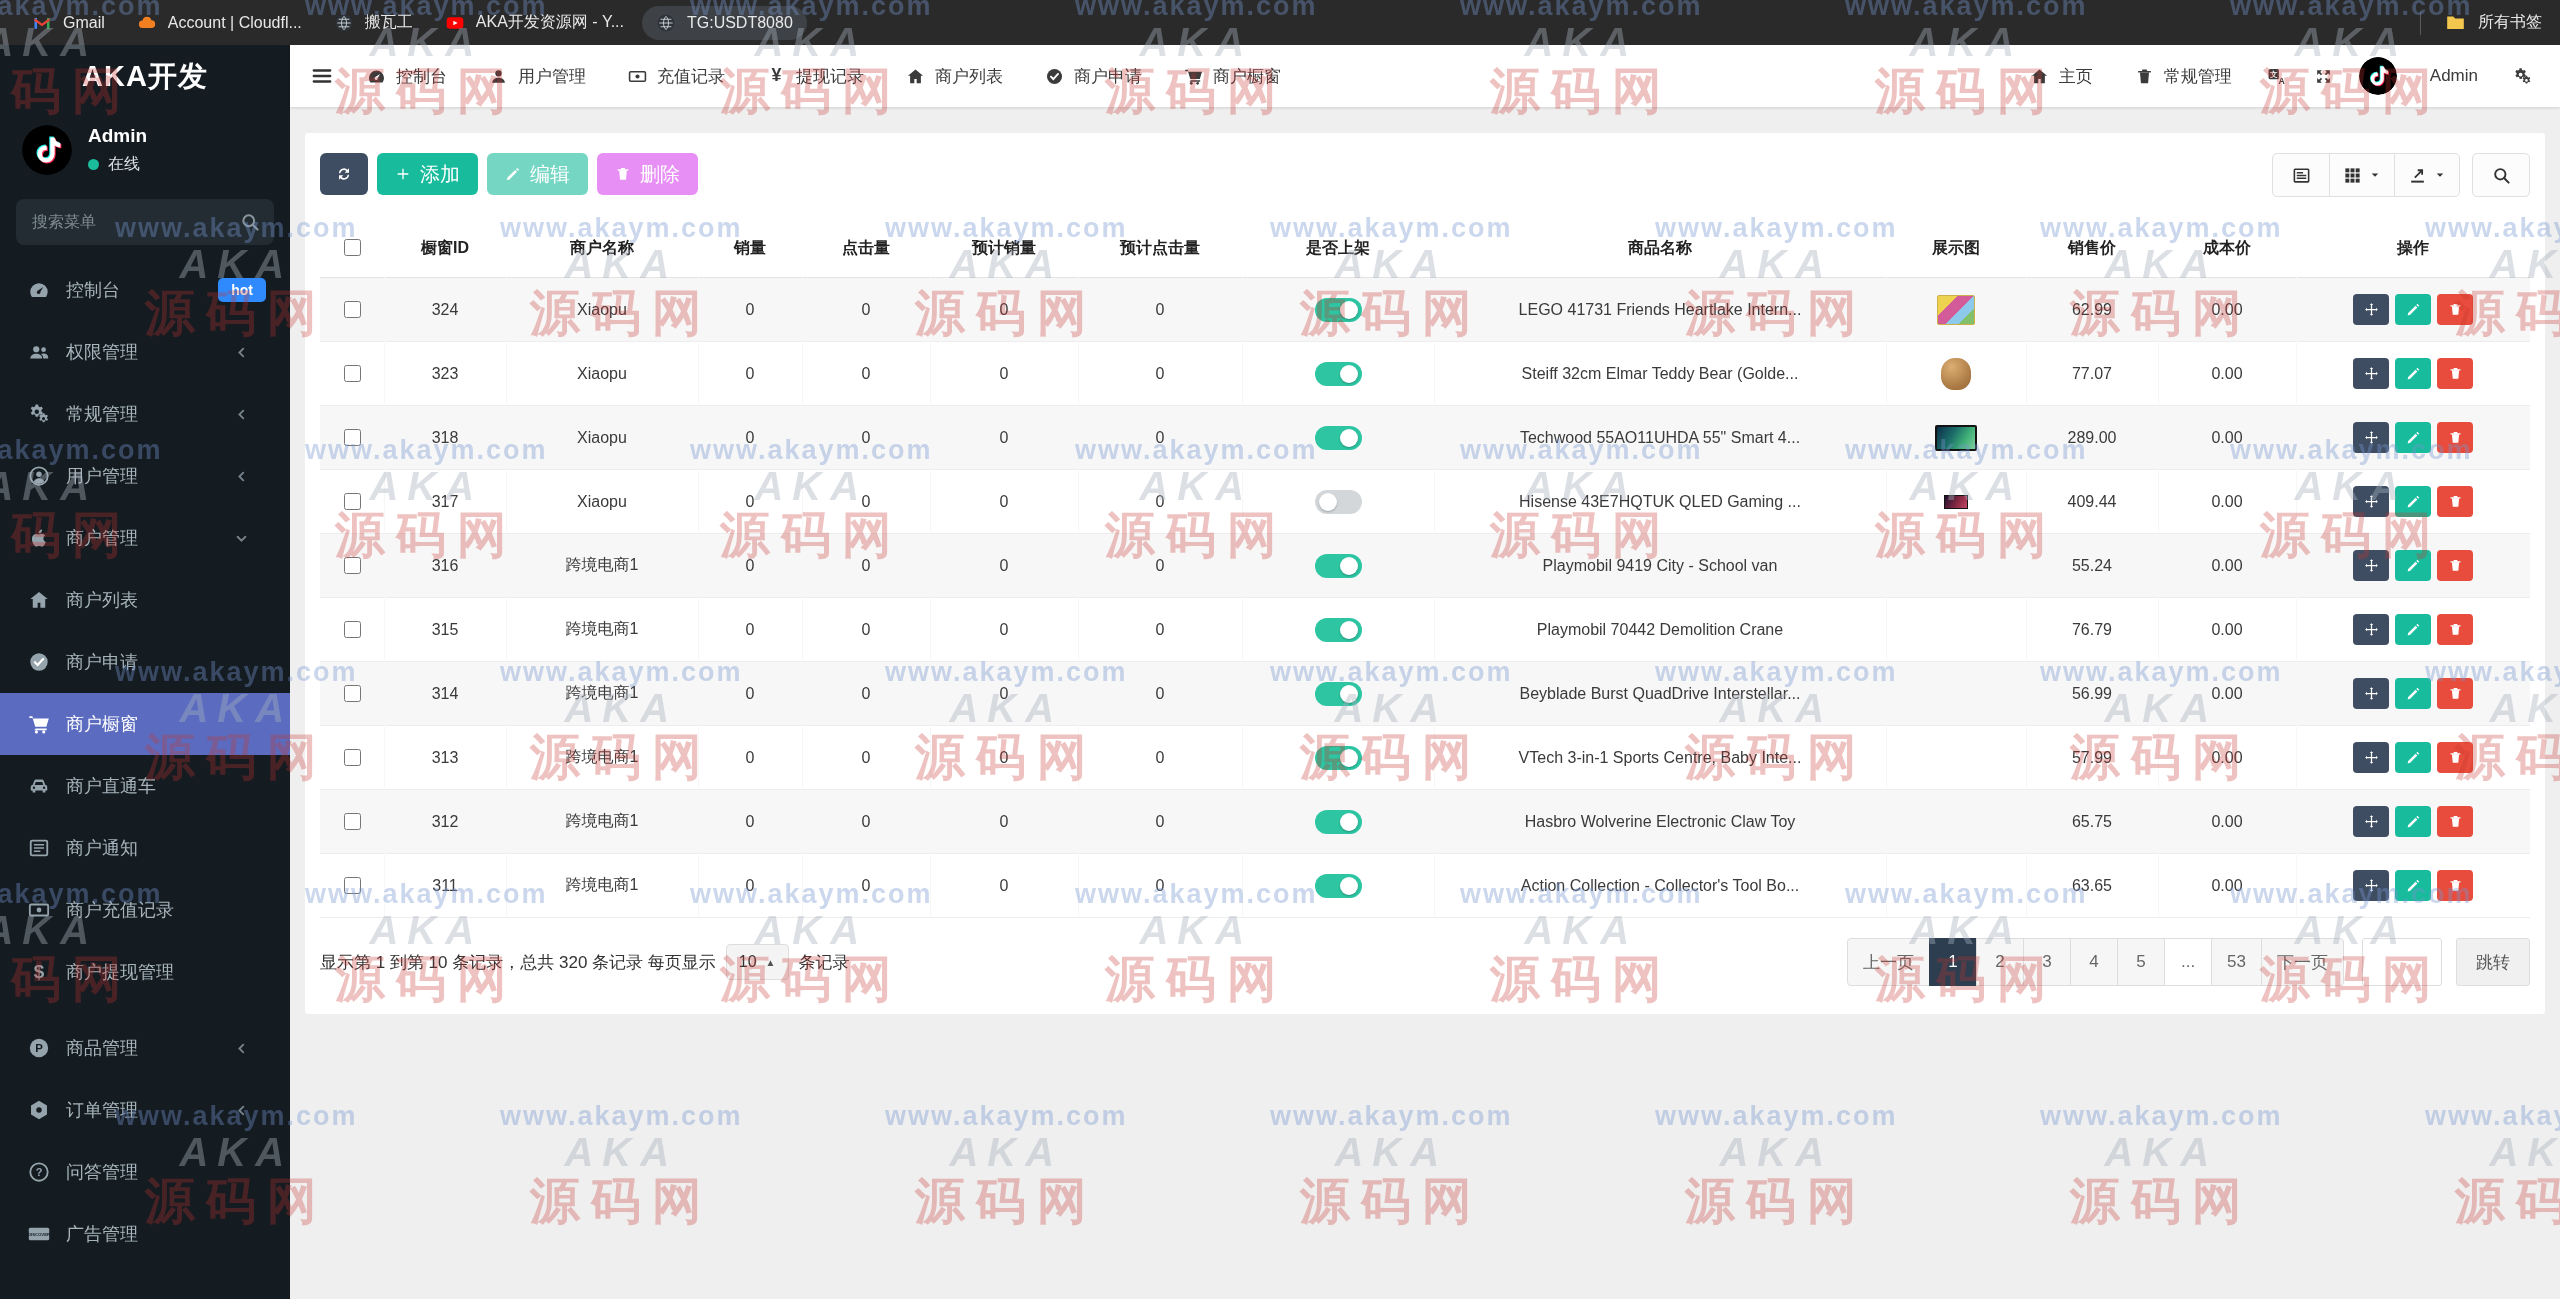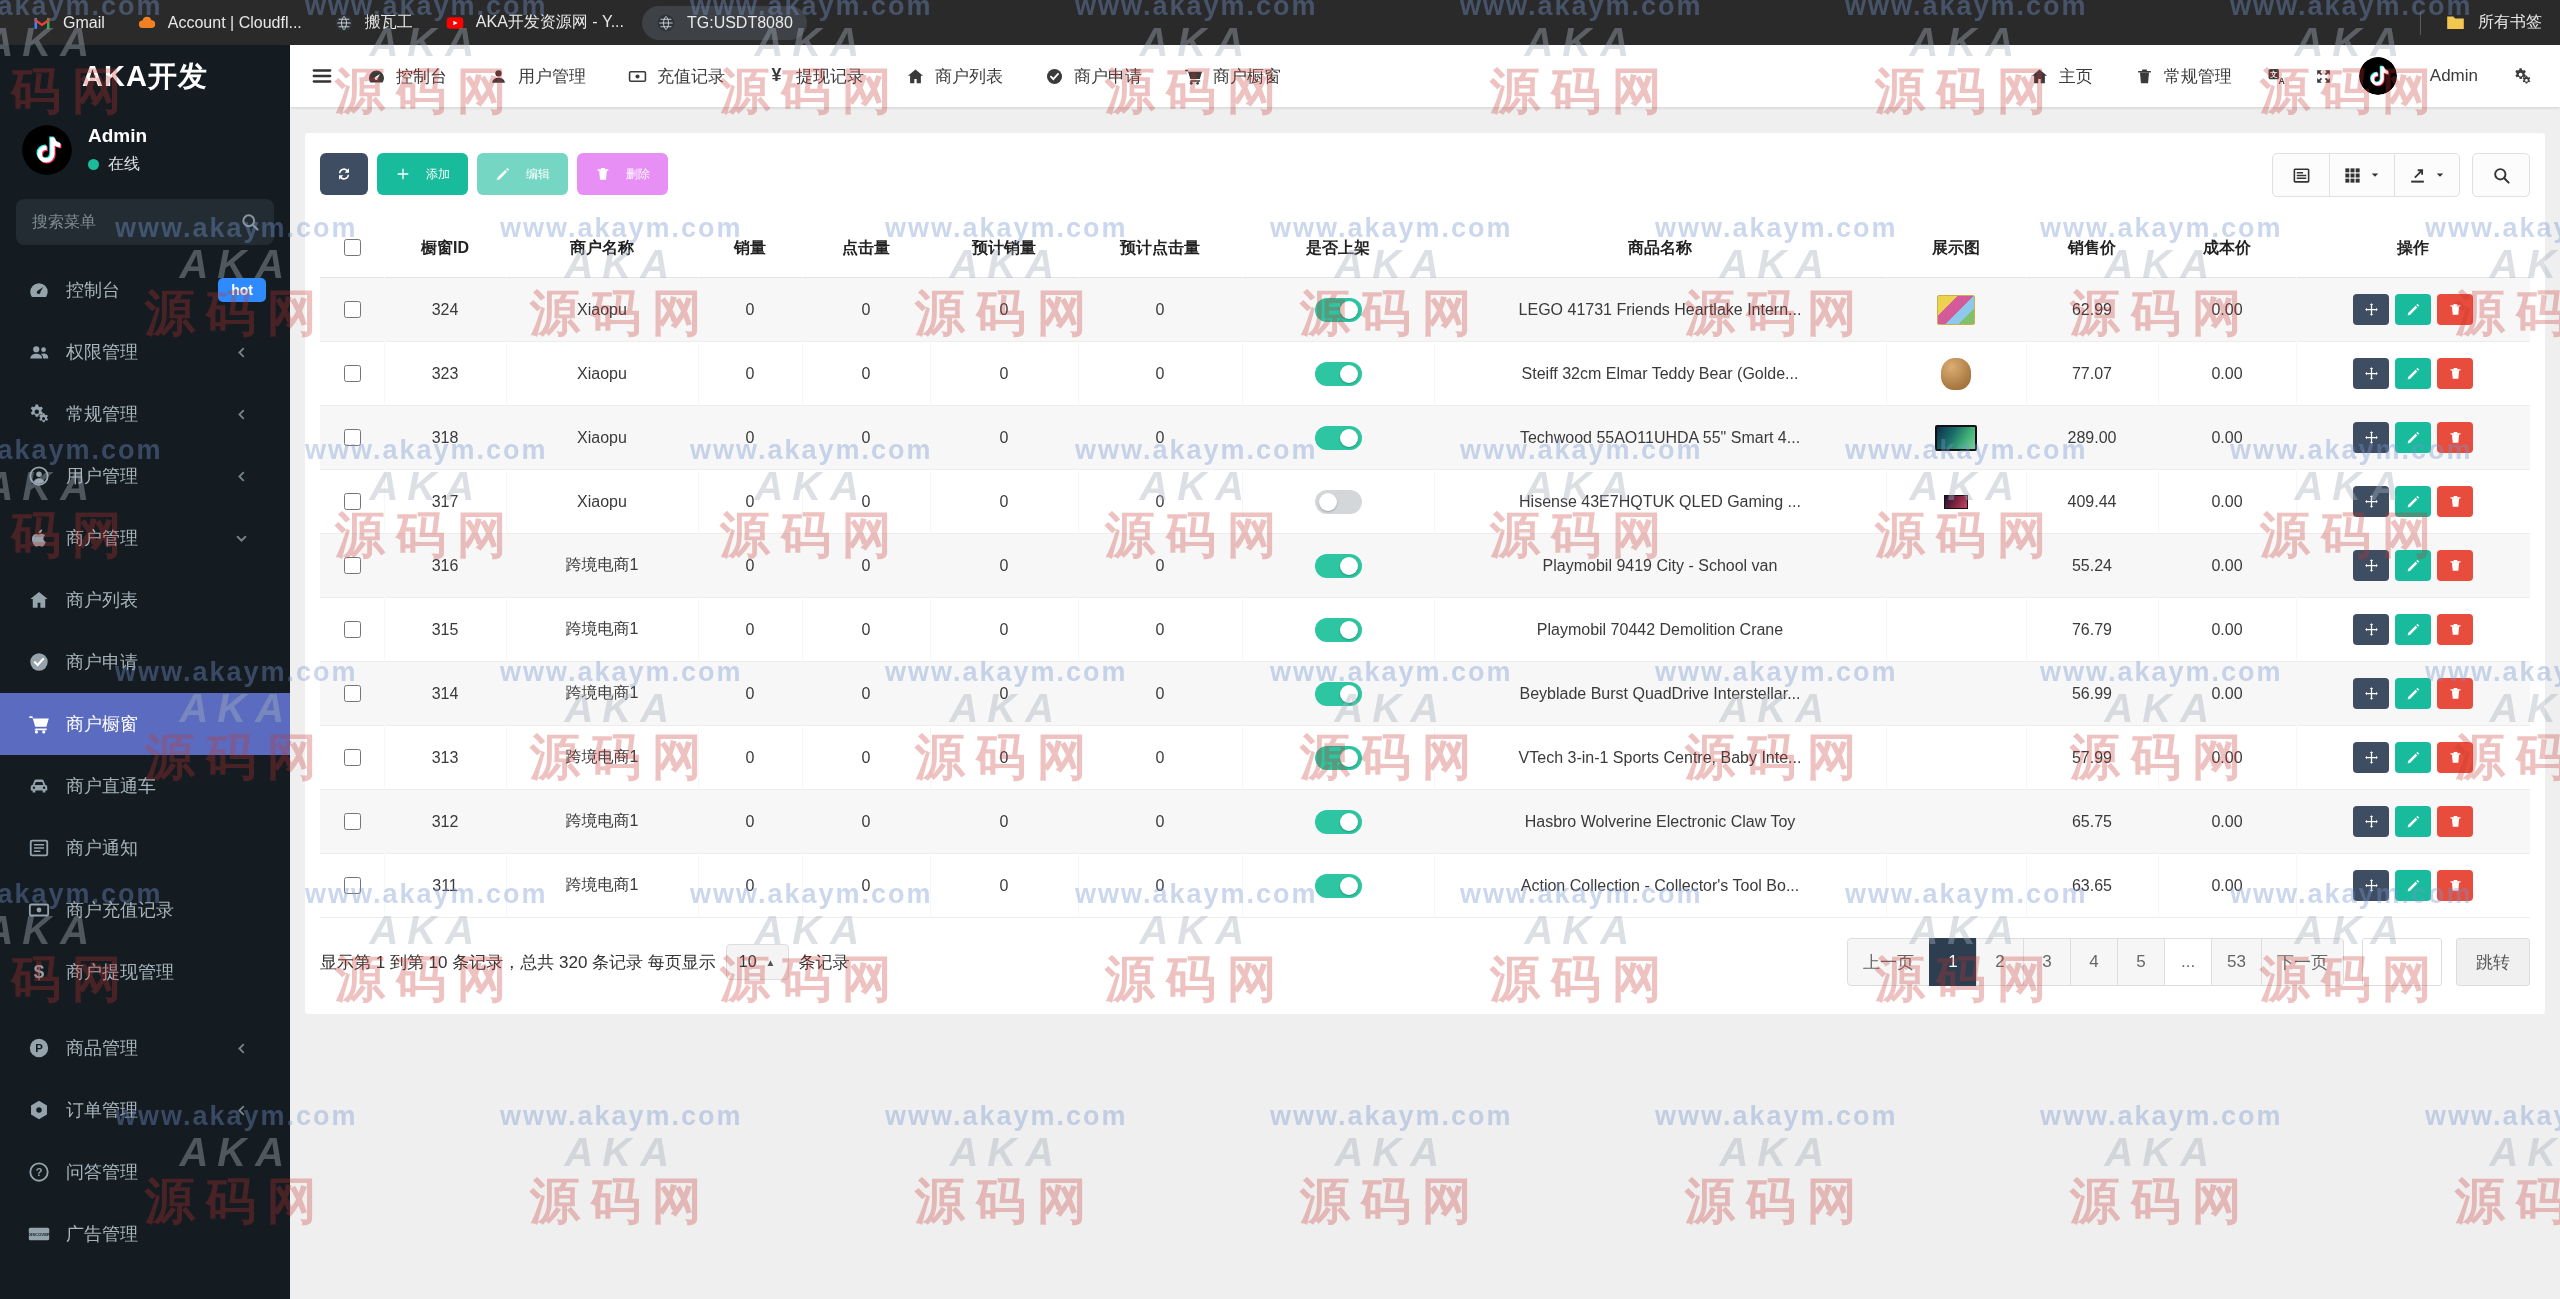--- a/index.html
+++ b/index.html
@@ -63,22 +63,22 @@
   .nav-item .ic{width:19px;height:19px;color:#3b3b3b}
   .nav-item.icon-only{padding:0 14px}
   .topnav-right{margin-left:auto;display:flex;align-items:center}
   .nav-avatar{width:38px;height:38px;border-radius:50%;margin:0 12px;cursor:pointer;overflow:hidden}
 
   
   .content{flex:1;position:relative}
   .card{margin:26px 15px 0;background:#fff;border-radius:3px;padding:20px 15px 28px}
   .toolbar{display:flex;align-items:flex-start}
   .tb-left{display:flex;gap:9px}
-  .btn{height:42px;border:none;border-radius:6px;display:inline-flex;align-items:center;gap:15px;
-    font-size:12px;color:#fff;padding:0 18px;cursor:pointer;font-family:inherit}
+  .btn{height:42px;border:none;border-radius:6px;display:inline-flex;align-items:center;gap:9px;
+    font-size:20px;color:#fff;padding:0 18px;cursor:pointer;font-family:inherit}
   .btn .ic{width:16px;height:16px}
   .btn-navy{background:#3e4d62;padding:0 16px}
   .btn-teal{background:#18bc9c}
   .btn-red{background:#d946ef}
   .btn.disabled{opacity:.6;cursor:default}
   .tb-right{margin-left:auto;display:flex;align-items:center}
   .btn-plain{height:44px;min-width:58px;background:#fcfcfc;border:1px solid #e0e0e0;color:#333;
     display:inline-flex;align-items:center;justify-content:center;gap:7px;cursor:pointer;
     margin-left:-1px;padding:0 13px}
   .btn-plain .ic{width:19px;height:19px}

